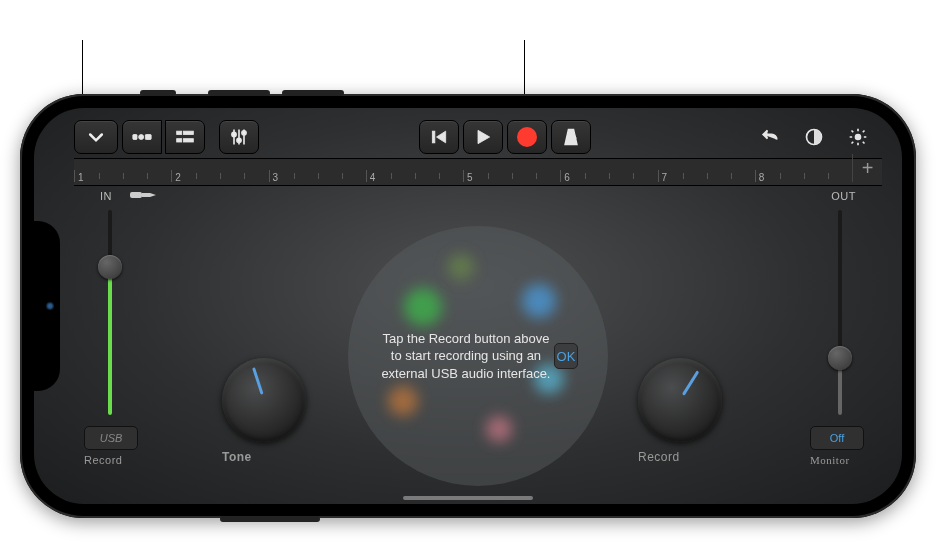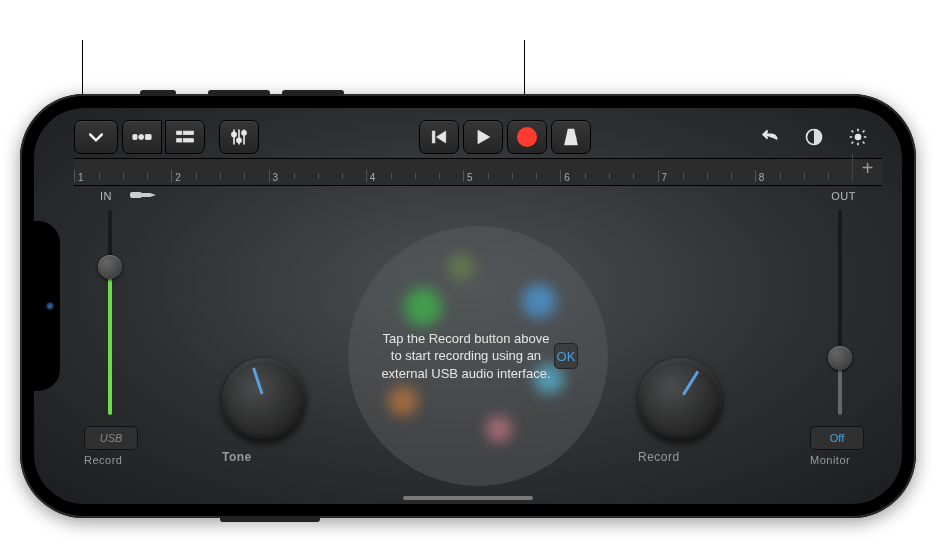--- a/index.html
+++ b/index.html
@@ -417,18 +417,18 @@
       <div class="lbl" style="right:160px;top:264px;width:84px;">Record</div>
 
       <div class="lbl" style="right:26px;top:4px;font-size:11px;color:#bbb;">OUT</div>
       <div class="vslider" style="right:30px;top:24px;height:205px;">
         <div class="vtrack">
             <div class="vfill" id="out-fill" style="background: rgb(102, 102, 102); height: 28%;"></div>
           </div>
         <div class="vthumb" id="out-thumb" style="bottom: calc(28% - 12px);"></div>
       </div>
       <div class="monitor-box" style="right:18px;top:240px;">Off</div>
-      <div class="lbl" style="right:18px;top:268px;width:54px;font-size:11px;">Monitor</div>
+      <div class="lbl" style="right:18px;top:268px;width:54px;font-size:11px;font-family:Liberation Serif, serif;">Monitor</div>
     </div>
 
     <div class="home-ind"></div>
   </div>
 </div>
 
 </body></html>

